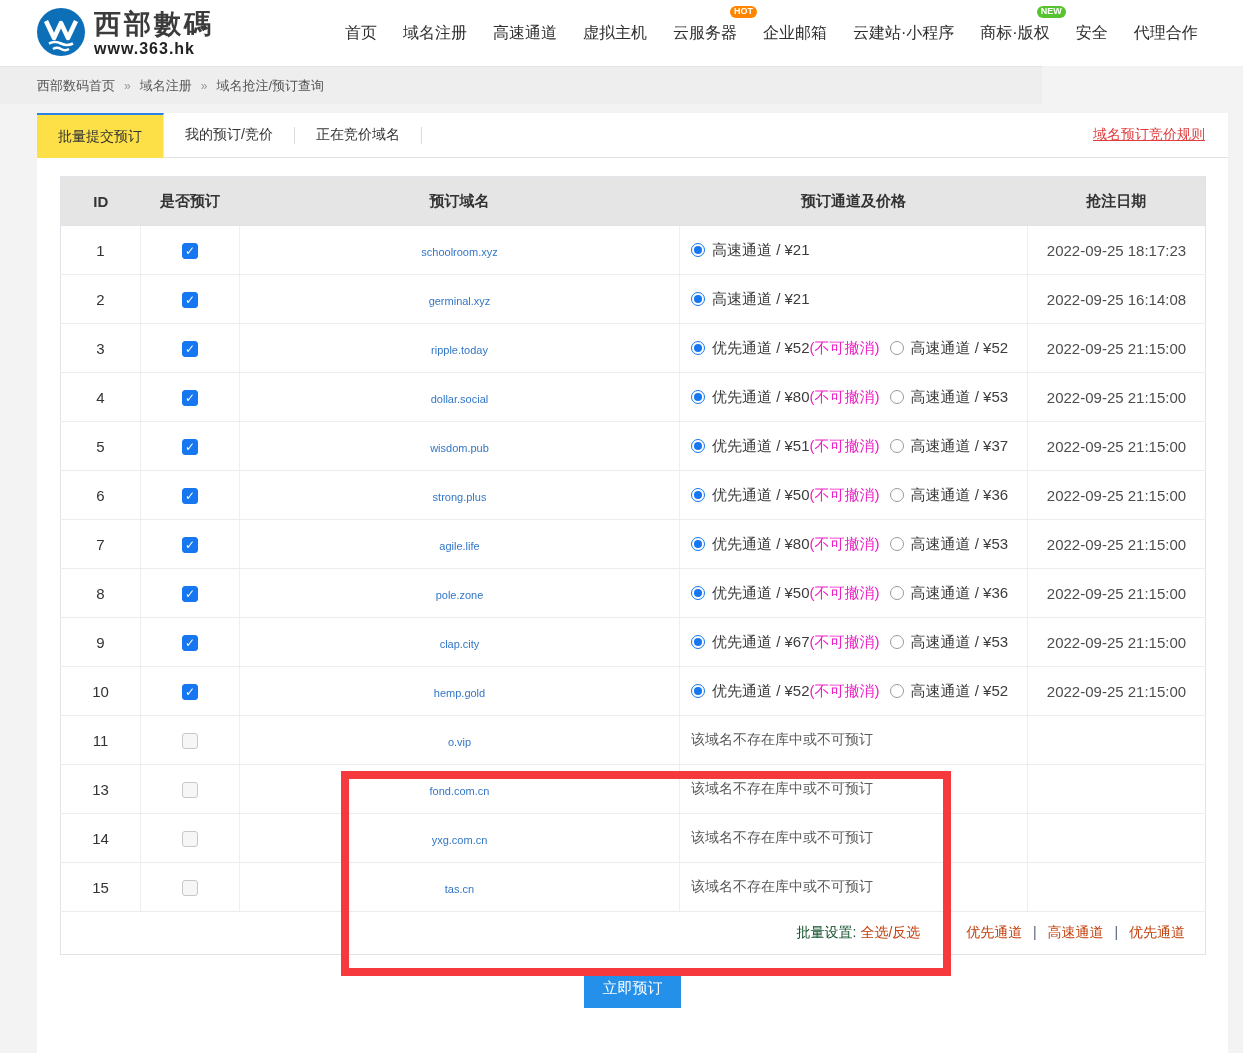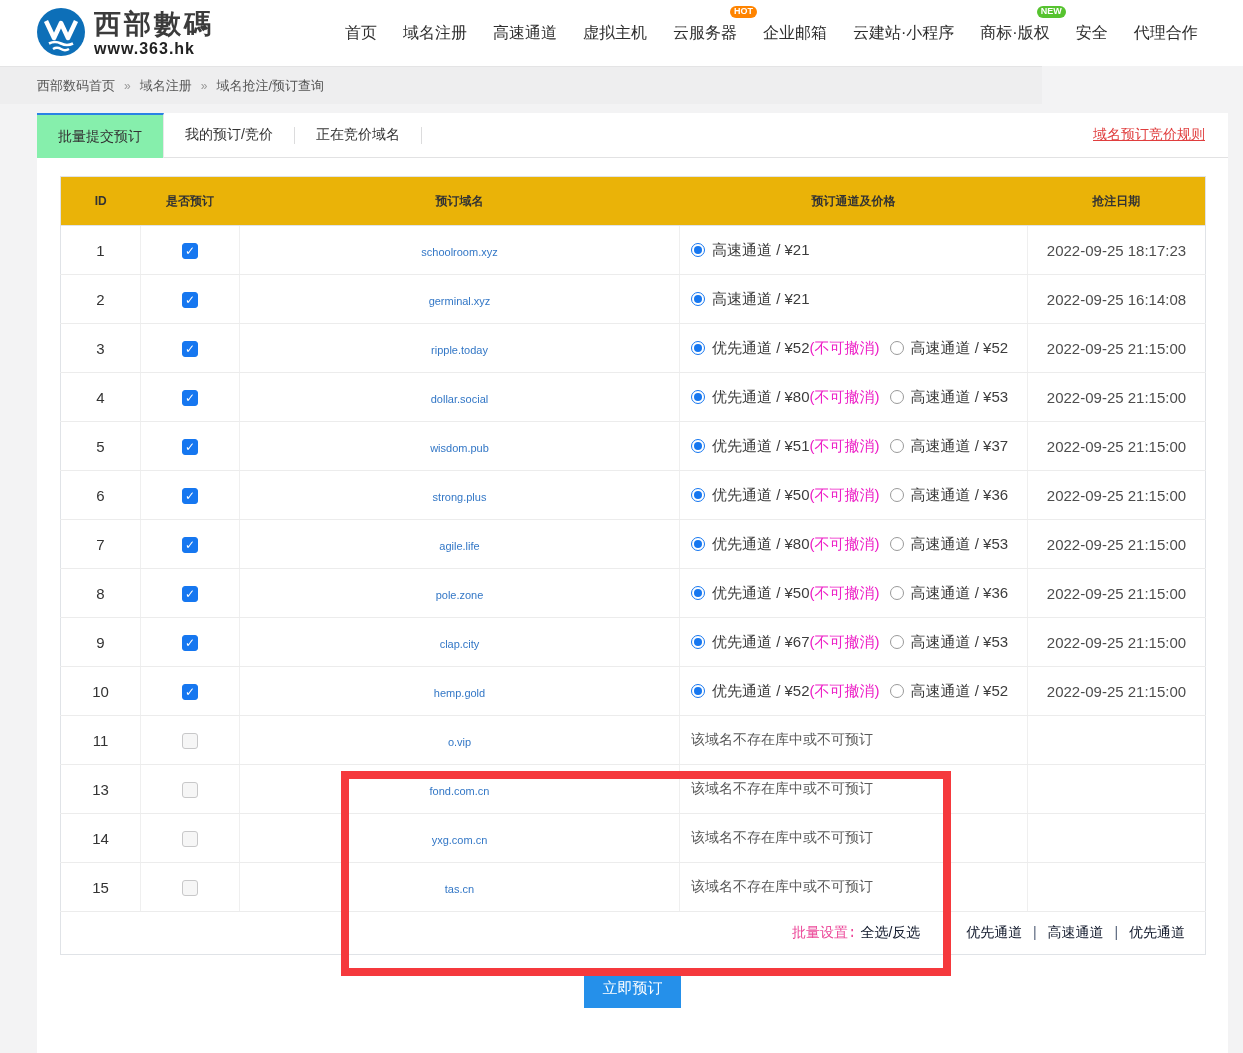--- a/index.html
+++ b/index.html
@@ -22,50 +22,50 @@
   .breadcrumb-bar { position:absolute; top:66px; left:0; width:1042px; height:38px; background:#eeeeef; border-top:1px solid #e4e4e5; display:flex; align-items:center; padding-left:37px; font-size:13px; color:#555; }
   .crumb { color:#555; text-decoration:none; cursor:pointer; }
   .crumb-sep { color:#999; margin:0 9px; font-size:12px; }
 
   
   .card { position:absolute; top:113px; left:37px; width:1191px; height:940px; background:#fff; }
 
   
   .tabbar { position:relative; display:flex; align-items:stretch; height:45px; border-bottom:1px solid #e2e2e3; }
   .tab { display:flex; align-items:center; padding:0 21px; font-size:14px; color:#333; cursor:pointer; }
-  .tab.active { border-top:2px solid #2a82e4; border-right:1px solid #e8e8e9; background:#86efac; margin-bottom:-1px;text-align:center; }
+  .tab.active { border-top:2px solid #2a82e4; border-right:1px solid #e8e8e9; background:#fde047; margin-bottom:-1px;text-align:center; }
   .tab-sep { width:1px; height:17px; background:#dcdcdd; align-self:center; }
   .rules-link { position:absolute; right:23px; top:50%; transform:translateY(-50%); color:#e03e3e; font-size:14px; text-decoration:underline; cursor:pointer; }
 
   
   .table-wrap { margin:18px 23px 0; }
   table { width:1145px; border-collapse:collapse; border:1px solid #e0e3e7; table-layout:fixed; }
-  thead th { height:49px; background:#eab308; border-bottom:1px solid #e0e3e7; font-size:12px; font-weight:bold; color:#333; text-align:center; }
+  thead th { height:49px; background:#e5e5e5; border-bottom:1px solid #e0e3e7; font-size:15px; font-weight:bold; color:#333; text-align:center; }
   tbody td { height:49px; border-bottom:1px solid #ececec; border-right:1px solid #efefef; font-size:15px; color:#333; text-align:center; background:#fff; }
   tbody td:last-child { border-right:none; }
   .domain-link { color:#3377c6; text-decoration:none; cursor:pointer; font-size:11px; }
   .col-channel { text-align:left !important; padding-left:11px; color:#3c3c3c; }
   .col-channel.status { color:#595959; font-size:14px; }
   .col-date { color:#4d4d4d; }
   .channel-option { cursor:pointer; white-space:nowrap; }
   .channel-option + .channel-option { margin-left:10px; }
   .note { color:#ed1ec6; }
 
   .checkbox { display:inline-flex; width:16px; height:16px; border:1px solid #c8c8c9; border-radius:3px; background:#f6f6f6; align-items:center; justify-content:center; cursor:pointer; vertical-align:middle; }
   .checkbox.checked { background:#1677f0; border-color:#1677f0; }
   .checkbox.checked::after { content:"✓"; color:#fff; font-size:12px; font-weight:bold; line-height:1; }
 
   .radio { display:inline-block; width:14px; height:14px; border:1px solid #9a9a9a; border-radius:50%; background:#fff; position:relative; margin-right:7px; vertical-align:-2px; }
   .radio.selected { border-color:#1677f0; }
   .radio.selected::after { content:""; position:absolute; left:2px; top:2px; right:2px; bottom:2px; background:#1677f0; border-radius:50%; }
 
   
   tfoot td { height:43px; text-align:right; padding-right:20px; font-size:14px; background:#fff; }
-  .batch-label { color:#ec4899;font-family:Liberation Mono, monospace; }
-  .batch-link { color:#0f172a; text-decoration:none; cursor:pointer;margin-top:32px; }
+  .batch-label { color:#14532d; }
+  .batch-link { color:#c2410c; text-decoration:none; cursor:pointer;margin-top:32px; }
   .batch-group { margin-left:42px; }
   .batch-pipe { color:#55627a; margin:0 7px; }
 
   
   .submit-btn { display:block; margin:13px auto 0; width:97px; height:40px; background:#2590ea; color:#fff; border:none; font-size:15px; font-family:inherit; cursor:pointer; }
 
   
   .red-annotation { position:absolute; left:341px; top:771px; width:610px; height:205px; border:8px solid #f5393d; pointer-events:none; z-index:5; }
 </style>
 </head>

